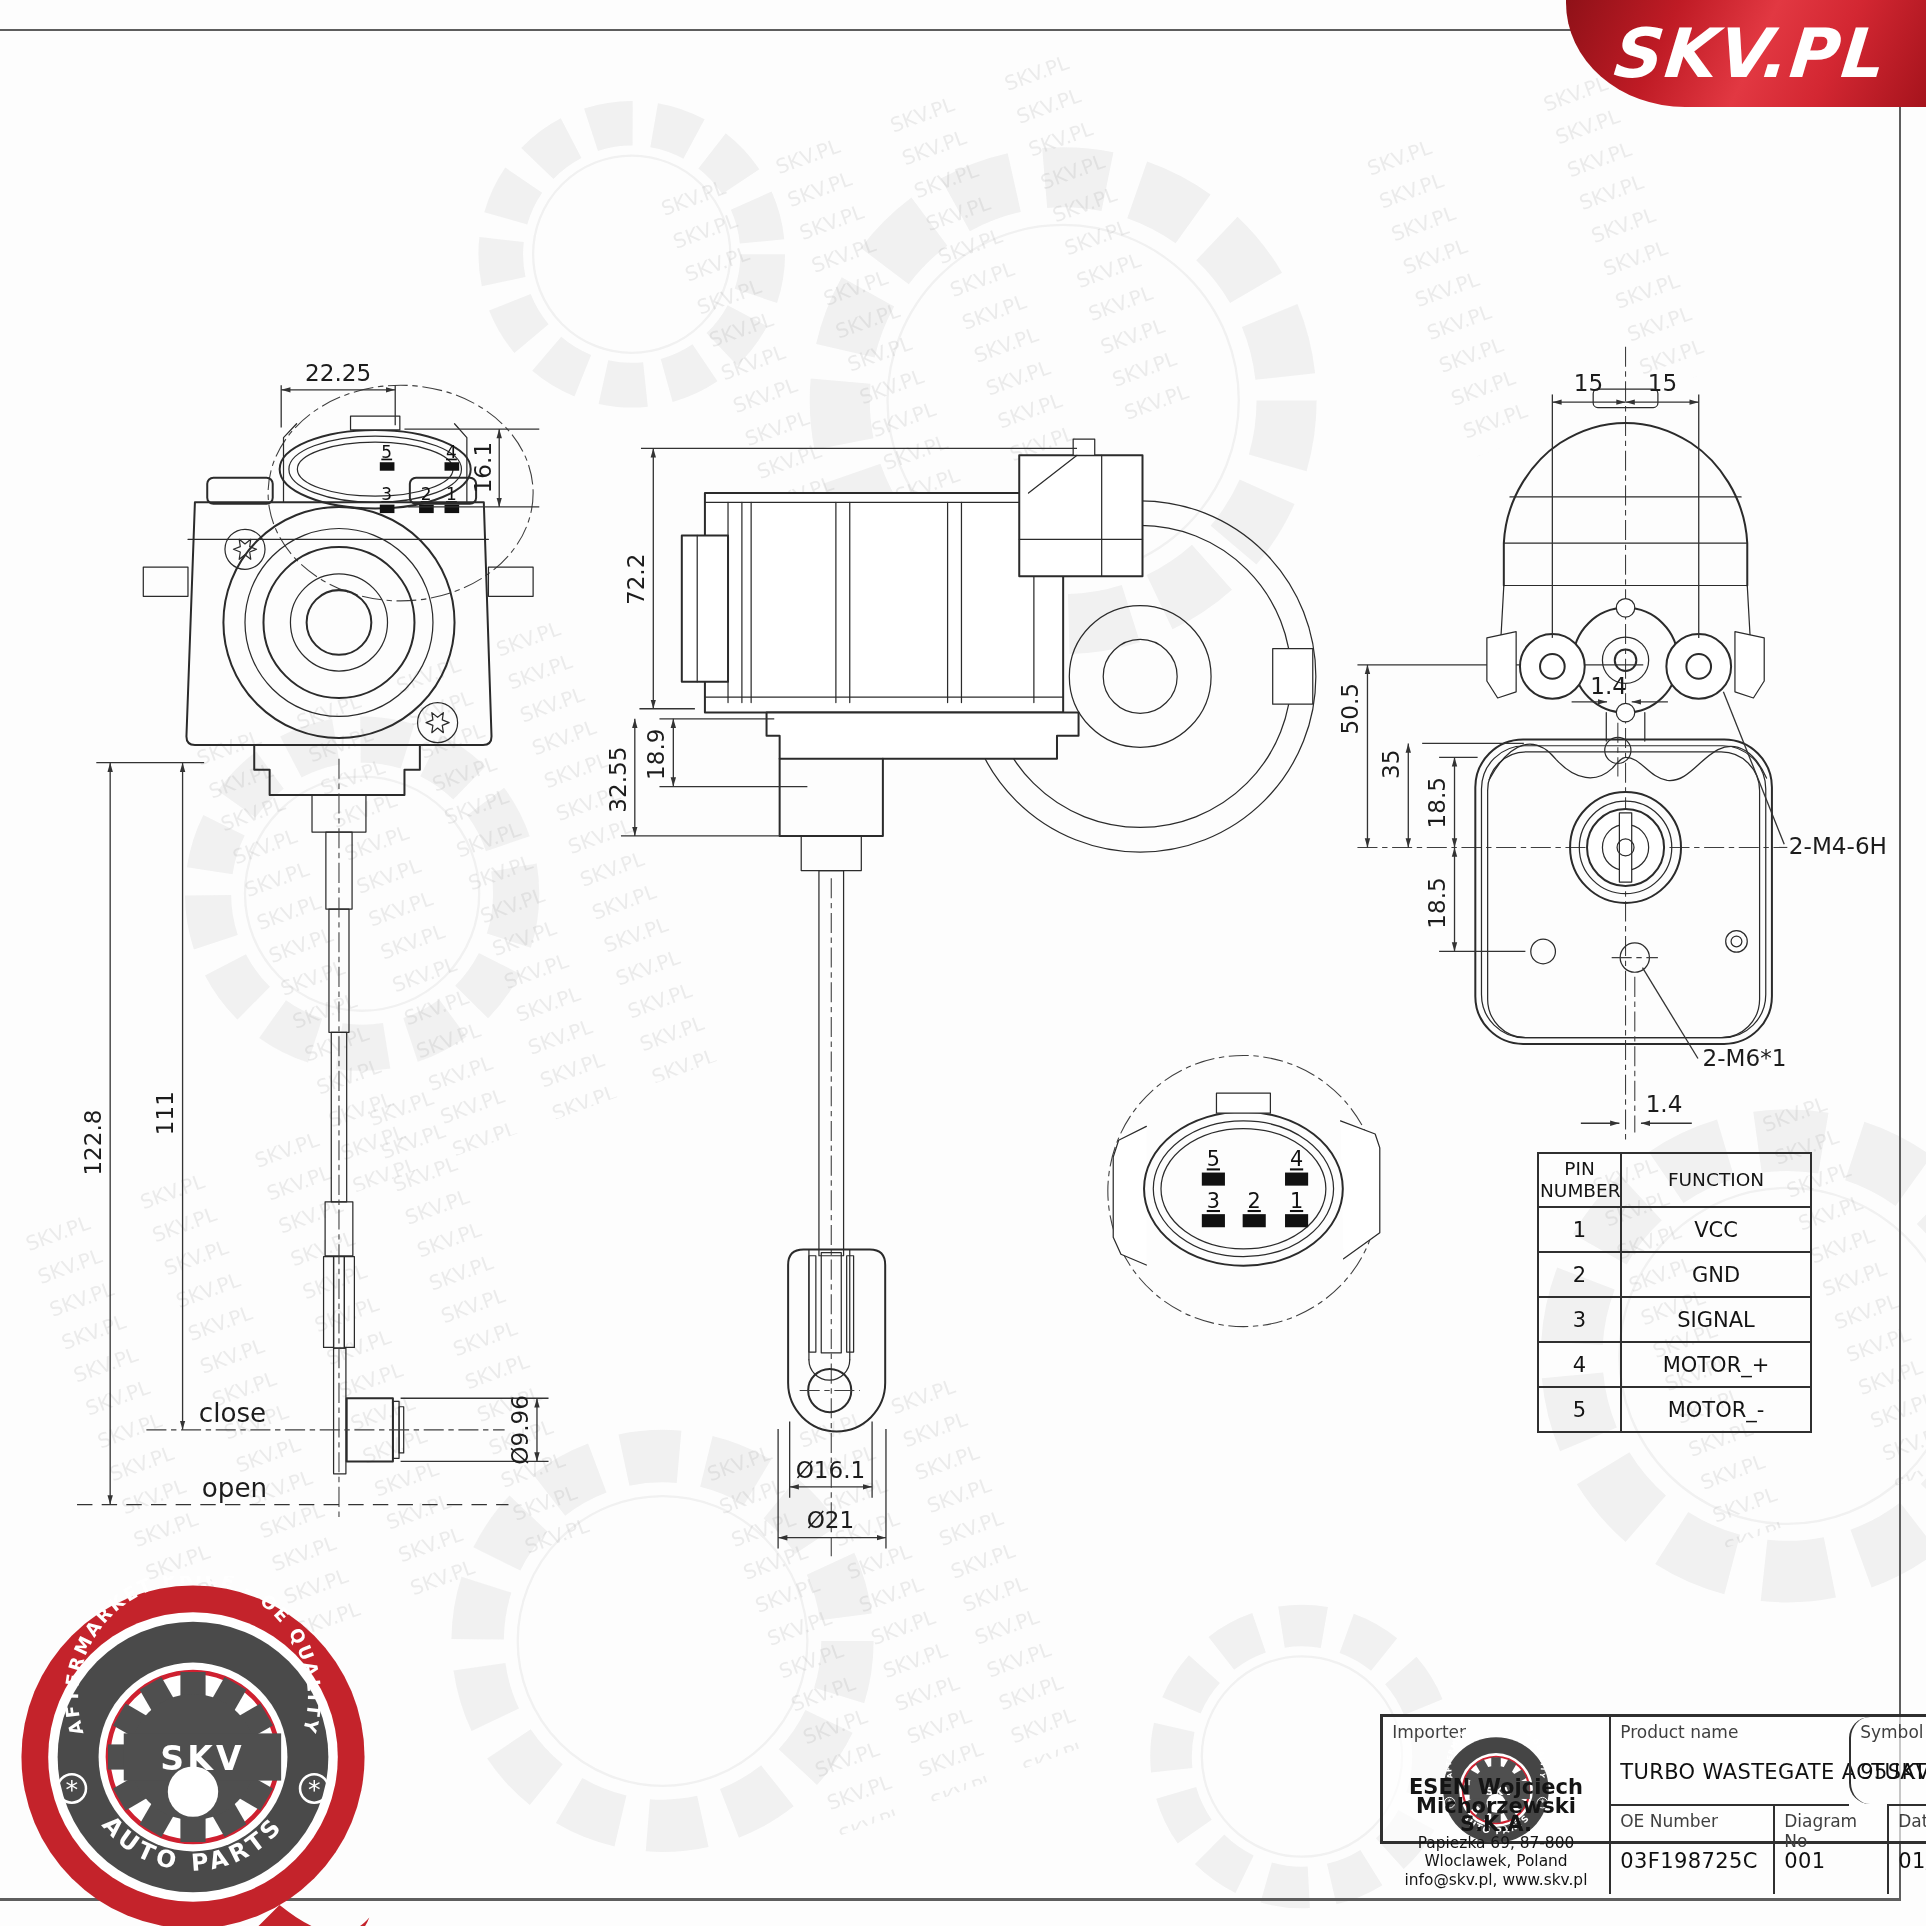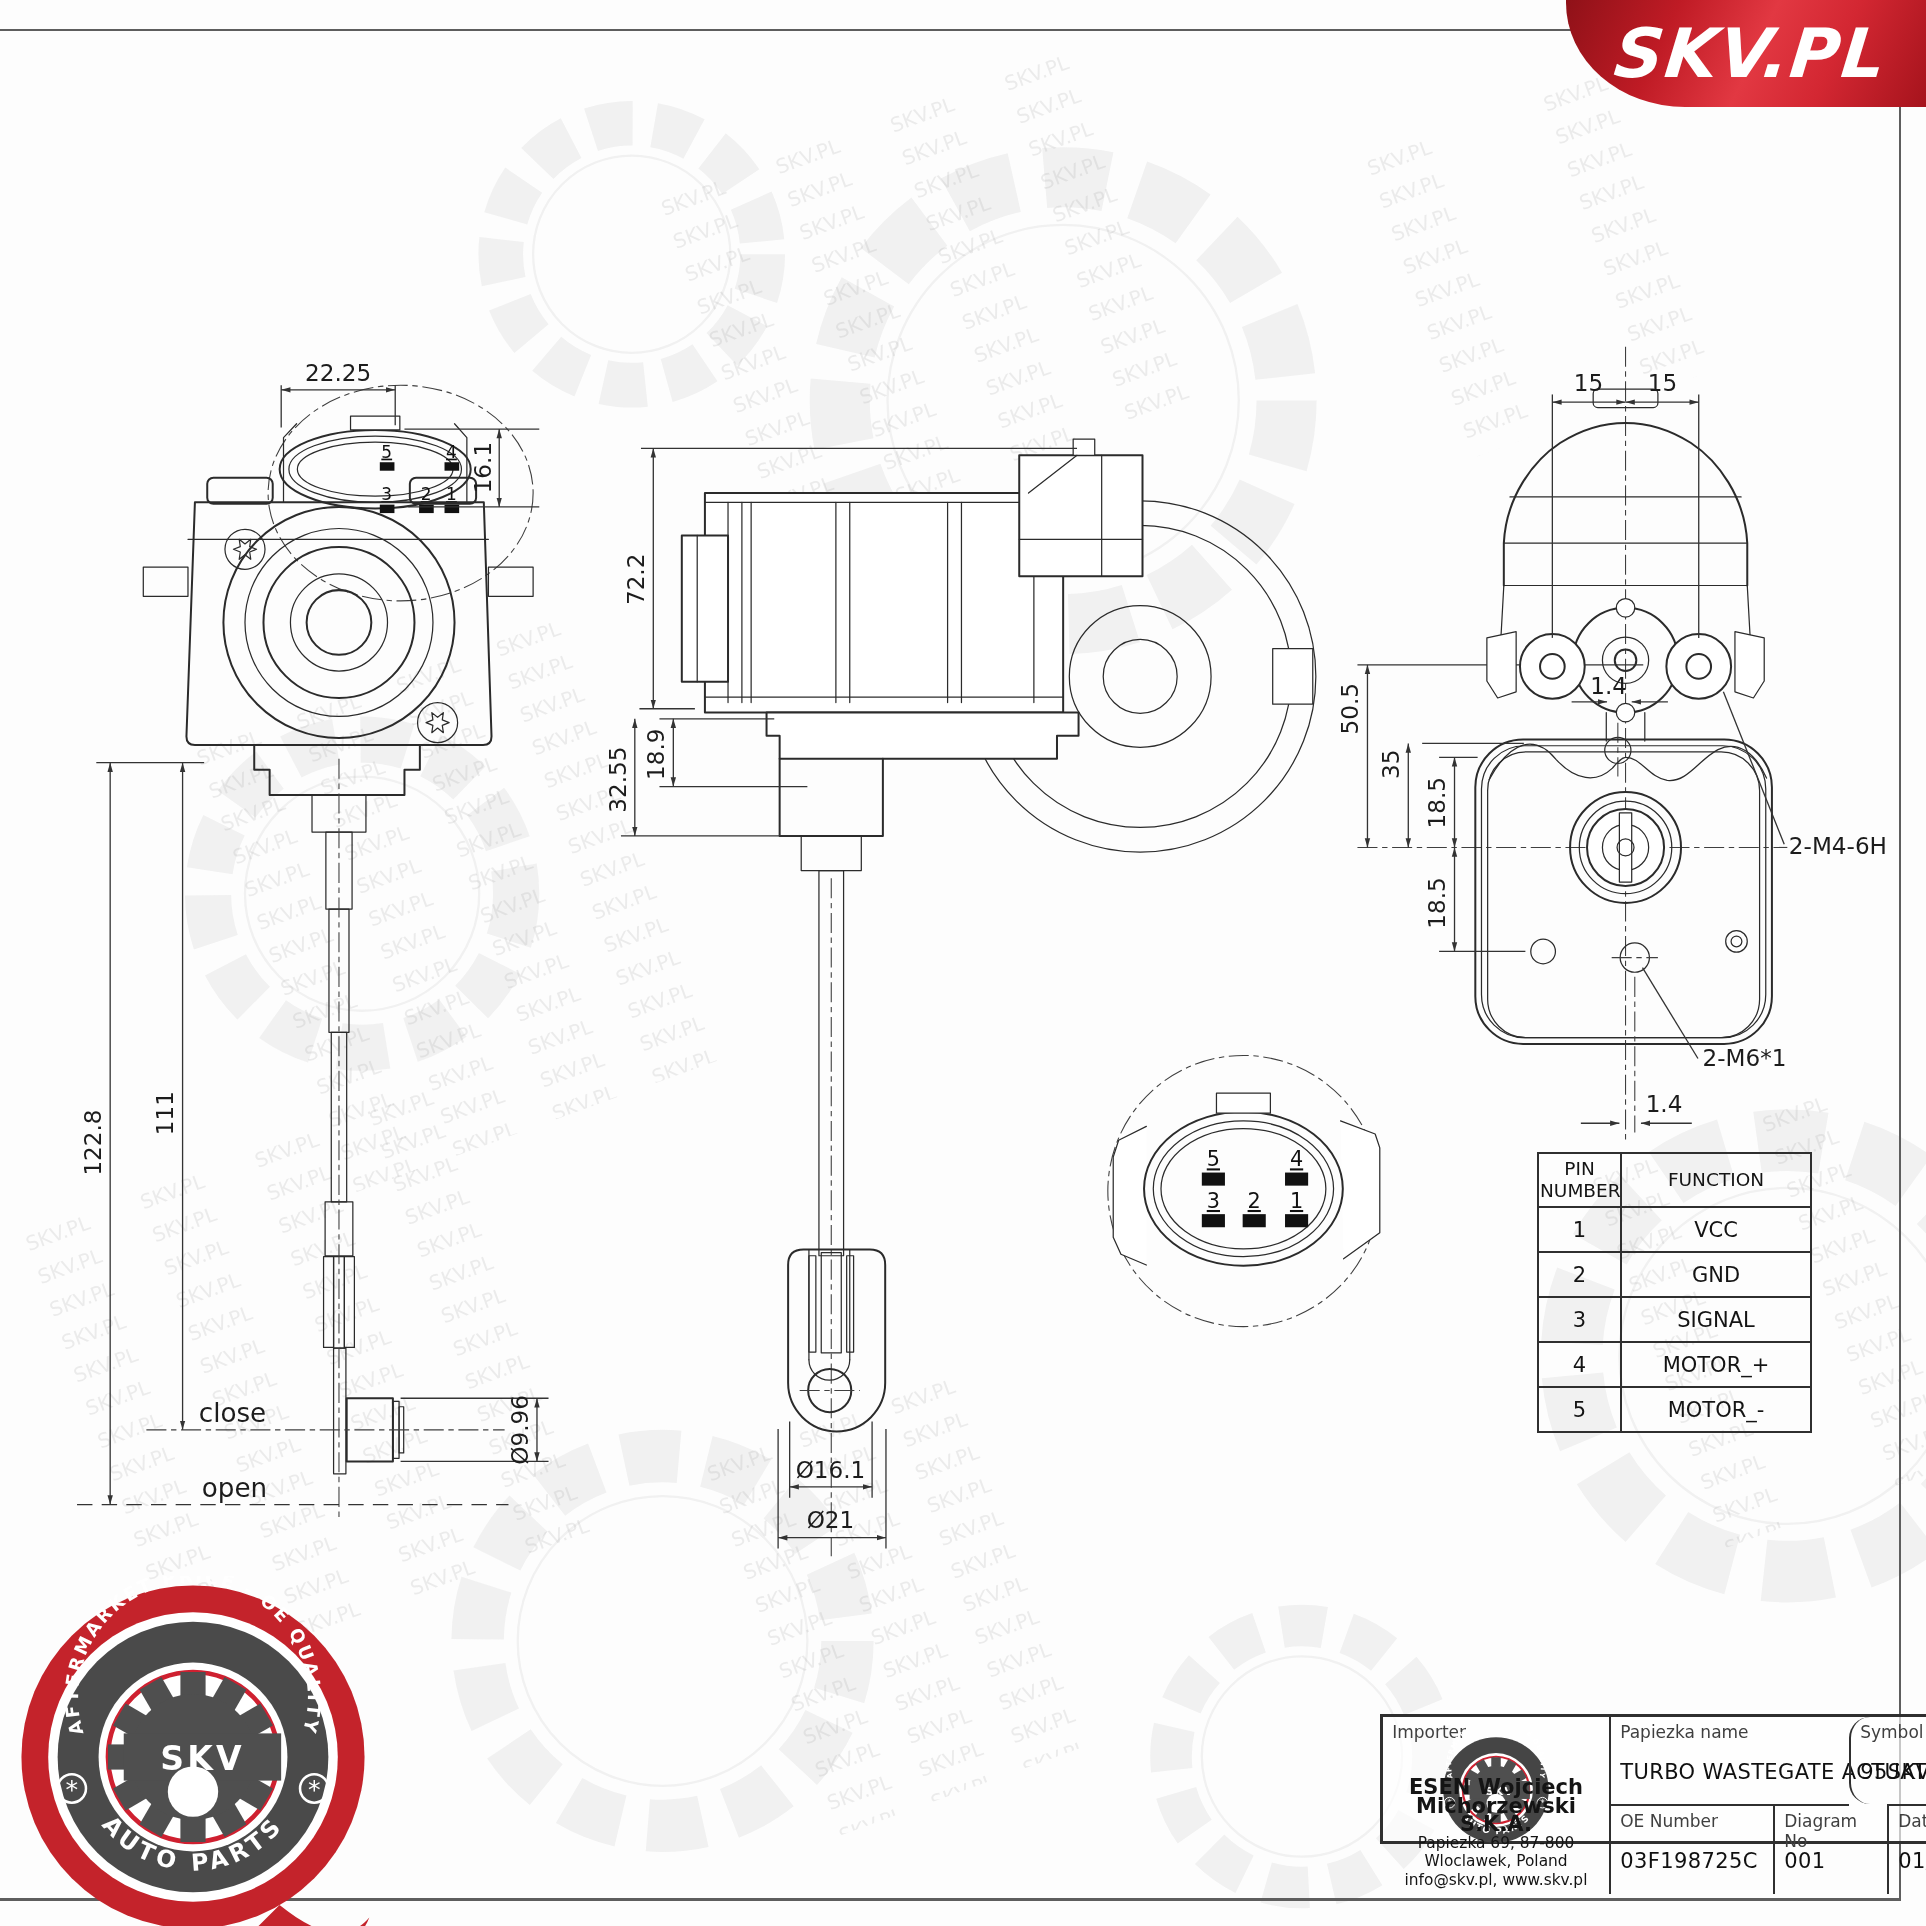--- a/index.html
+++ b/index.html
@@ -485,21 +485,21 @@
       </g>
       <text x="7" y="9" class="skv-txt" text-anchor="middle">SKV</text>
     </svg>
     <div class="addr">
       <div class="nm">ESEN Wojciech Michorzewski S.K.A.</div>
       <div>Papiezka 69, 87-800 Wloclawek, Poland</div>
       <div>info@skv.pl, www.skv.pl</div>
     </div>
   </div>
   <div class="tb-cell first-row" style="grid-row:1;grid-column:2/4;">
-    <span class="tb-lbl">Papiezka name</span>
+    <span class="tb-lbl">Product name</span>
     <div class="tb-val">TURBO WASTEGATE ACTUATOR</div>
   </div>
   <div class="tb-cell first-row" style="grid-row:1;grid-column:4;border-radius:21px;">
     <span class="tb-lbl">Symbol</span>
     <div class="tb-val">95SKV403</div>
   </div>
   <div class="tb-cell" style="grid-row:2;grid-column:2;">
     <span class="tb-lbl">OE Number</span>
     <div class="tb-val">03F198725C</div>
   </div>

